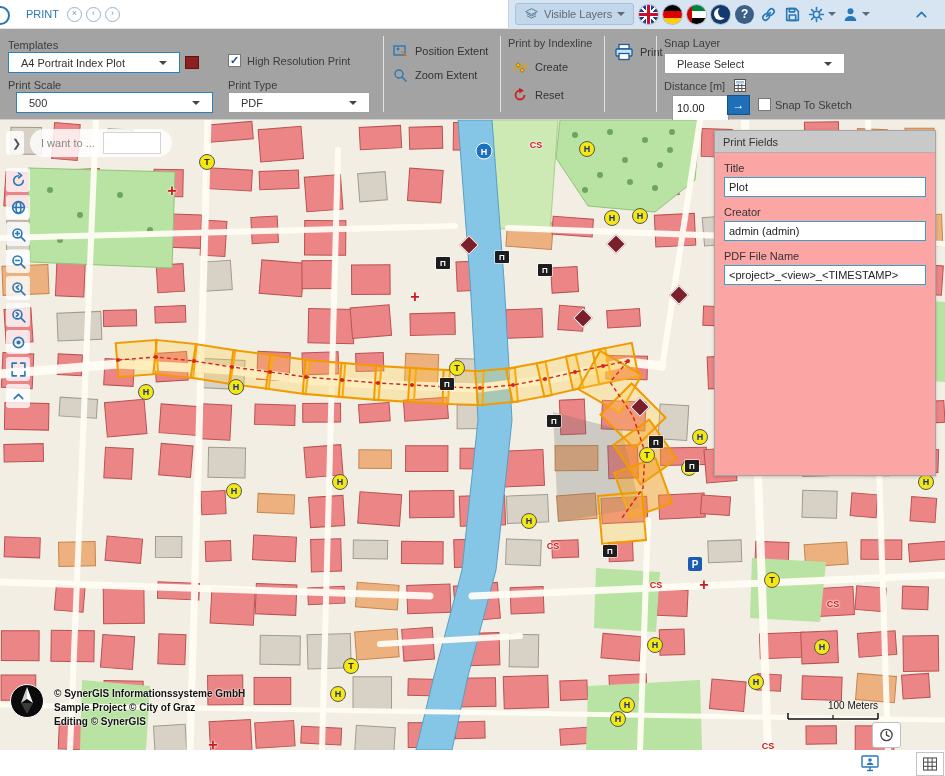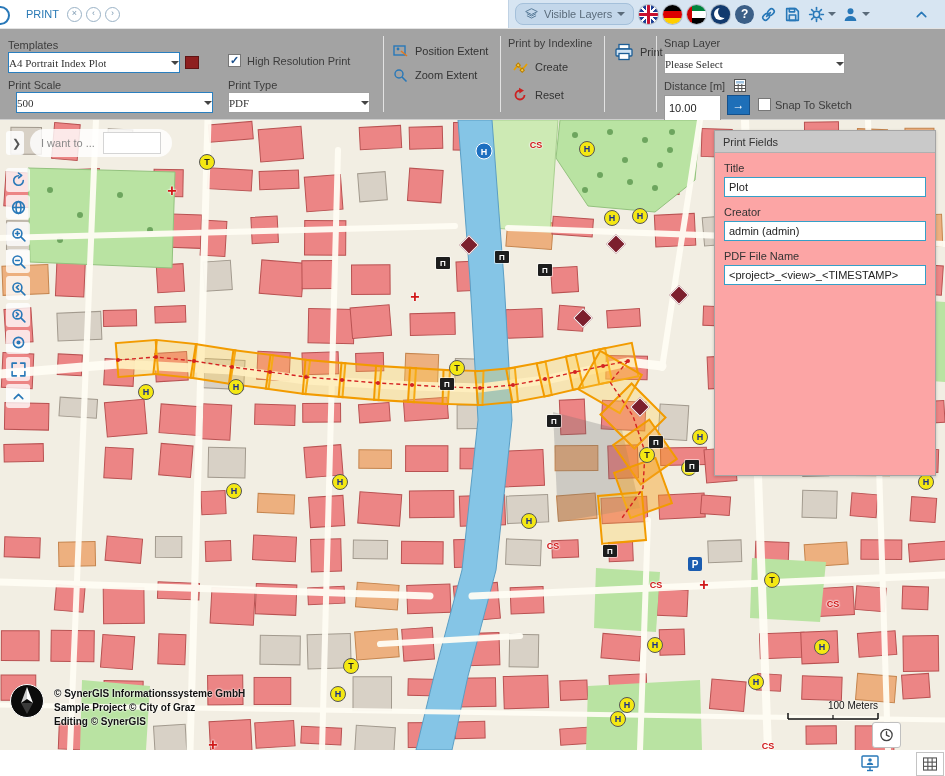--- a/index.html
+++ b/index.html
@@ -8,21 +8,21 @@
 
   
   .menubar{position:relative;height:28px;background:#fff;border-bottom:1px solid #e3e3e3;display:flex;align-items:center;overflow:hidden;}
   .partial-icon{position:absolute;left:-9px;top:6px;width:15px;height:15px;border:2px solid #2878b8;border-radius:50%;}
   .menu-items{display:flex;gap:26px;padding-left:10px;font-size:11px;color:#3a3a3a;white-space:nowrap;}
   .menu-item{cursor:pointer;}
   .tab-print{color:#2a7ab5;margin-left:26px;font-size:11px;cursor:pointer;}
   .mini-circles{display:flex;gap:4px;margin-left:8px;}
   .mini-circle{width:13px;height:13px;border:1px solid #9ab2c6;border-radius:50%;color:#7d9ab2;font-size:9px;line-height:11px;text-align:center;cursor:pointer;background:#fff;}
   .menu-right{position:absolute;right:0;top:0;height:28px;width:437px;background:#d7e5f2;border-left:1px solid #c0d2e4;display:flex;align-items:center;gap:5px;padding-left:6px;box-sizing:border-box;}
-  .vl-btn{height:22px;background:#c3d7ea;border:1px solid #a4c0da;border-radius:8px;display:flex;align-items:center;gap:5px;padding:0 8px;font-size:11px;color:#5a6b7a;cursor:pointer;}
+  .vl-btn{height:22px;background:#c3d7ea;border:1px solid #a4c0da;border-radius:3px;display:flex;align-items:center;gap:5px;padding:0 8px;font-size:11px;color:#5a6b7a;cursor:pointer;}
   .vl-btn svg{width:15px;height:15px;stroke:#5a7d9a;fill:none;stroke-width:1.2;}
   .caret-down{width:0;height:0;border-left:4px solid transparent;border-right:4px solid transparent;border-top:4px solid #5a6b7a;}
   .flag{width:19px;height:19px;border-radius:50%;box-shadow:0 0 0 1px rgba(0,0,0,.18);flex:0 0 auto;cursor:pointer;position:relative;overflow:hidden;}
   .flag-uk{background-color:#1c3f94;background-image:
     linear-gradient(to bottom, transparent 42%, #c8102e 42%, #c8102e 58%, transparent 58%),
     linear-gradient(to right, transparent 42%, #c8102e 42%, #c8102e 58%, transparent 58%),
     linear-gradient(to bottom, transparent 36%, #fff 36%, #fff 64%, transparent 64%),
     linear-gradient(to right, transparent 36%, #fff 36%, #fff 64%, transparent 64%),
     linear-gradient(45deg, transparent 45%, #fff 45%, #fff 55%, transparent 55%),
     linear-gradient(135deg, transparent 45%, #fff 45%, #fff 55%, transparent 55%);}
@@ -33,31 +33,31 @@
   .flag-moon::before{content:"";position:absolute;width:12px;height:12px;border-radius:50%;background:#123a6e;left:7px;top:1px;z-index:2;}
   .help-circle{width:19px;height:19px;border-radius:50%;background:#3b5f87;color:#fff;font-size:12px;font-weight:bold;display:flex;align-items:center;justify-content:center;cursor:pointer;}
   .mr-icon{width:19px;height:19px;display:flex;align-items:center;justify-content:center;cursor:pointer;}
   .mr-icon svg{width:17px;height:17px;stroke:#2878b8;fill:none;stroke-width:1.5;stroke-linecap:round;stroke-linejoin:round;}
   .icon-group{display:flex;align-items:center;gap:2px;cursor:pointer;}
   .chevron-up{margin-left:auto;margin-right:14px;}
 
   
   .ribbon{position:relative;height:90px;background:#a3a3a3;border-bottom:1px solid #cfcfcf;font-size:11px;color:#333;}
   .rb-label{position:absolute;white-space:nowrap;color:#3c3c3c;}
-  .rb-select{position:absolute;height:21px;background:#fff;border:1px solid #a0a0a0;display:flex;align-items:center;justify-content:space-between;padding:0 0;box-sizing:border-box;cursor:pointer;font-family:Liberation Serif, serif;}
+  .rb-select{position:absolute;height:21px;background:#fff;border:1px solid #a0a0a0;display:flex;align-items:center;justify-content:space-between;padding:0 12px;box-sizing:border-box;cursor:pointer;}
   .rb-select.blue{border-color:#2a7fbf;}
   .rb-select span{overflow:hidden;white-space:nowrap;}
   .rb-select .caret-down{border-top-color:#444;}
   .red-btn{position:absolute;width:13px;height:13px;background:#8e1f1f;border:1px solid #5f1414;cursor:pointer;}
   .checkbox{position:absolute;width:13px;height:13px;border:1px solid #777;background:#fff;font-size:11px;line-height:11px;text-align:center;color:#1a4f8b;font-weight:bold;cursor:pointer;box-sizing:border-box;}
   .checkbox.checked::after{content:"✓";}
   .rb-btn{position:absolute;display:flex;align-items:center;gap:6px;background:none;border:none;font-size:11px;color:#333;cursor:pointer;padding:0;font-family:inherit;}
   .rb-btn svg{width:17px;height:16px;}
   .rb-sep{position:absolute;top:7px;height:76px;width:1px;background:#e2e2e2;}
-  .rb-input{position:absolute;height:19px;border:1px solid #999;font-size:11px;padding:12px 4px;box-sizing:border-box;font-family:inherit;color:#222;}
+  .rb-input{position:absolute;height:19px;border:1px solid #999;font-size:11px;padding:12px 4px;box-sizing:border-box;font-family:inherit;color:#222;margin-left:8px;}
   .blue-go{position:absolute;width:23px;height:20px;background:#1e6fb8;border:1px solid #15508a;cursor:pointer;color:#fff;font-size:12px;line-height:18px;text-align:center;padding:0;}
   .blue-go::after{content:"→";}
   .calc-icon{position:absolute;}
 
   
   .map{position:relative;width:945px;height:630px;overflow:hidden;background:#f2eee3;}
   #map-svg{position:absolute;left:0;top:0;}
   #poi-layer{position:absolute;left:0;top:0;width:945px;height:630px;pointer-events:none;}
   .poi{position:absolute;transform:translate(-50%,-50%);display:flex;align-items:center;justify-content:center;font-weight:bold;}
   .poi-stop{width:14px;height:14px;border-radius:50%;background:#f4e813;border:1px solid #555;color:#1a2f8a;font-size:9px;}

